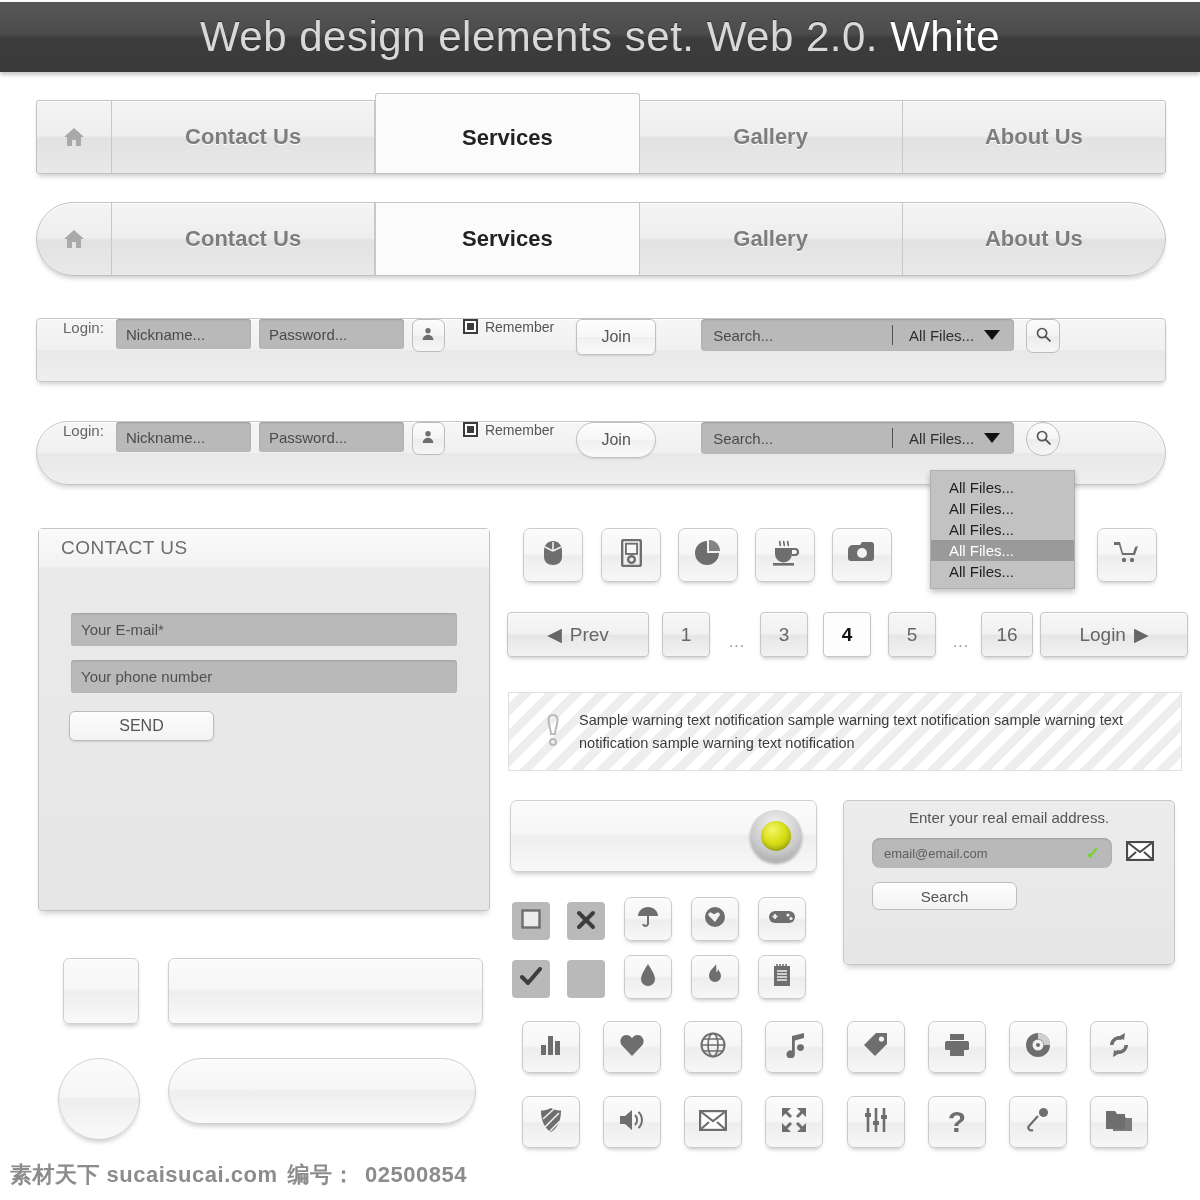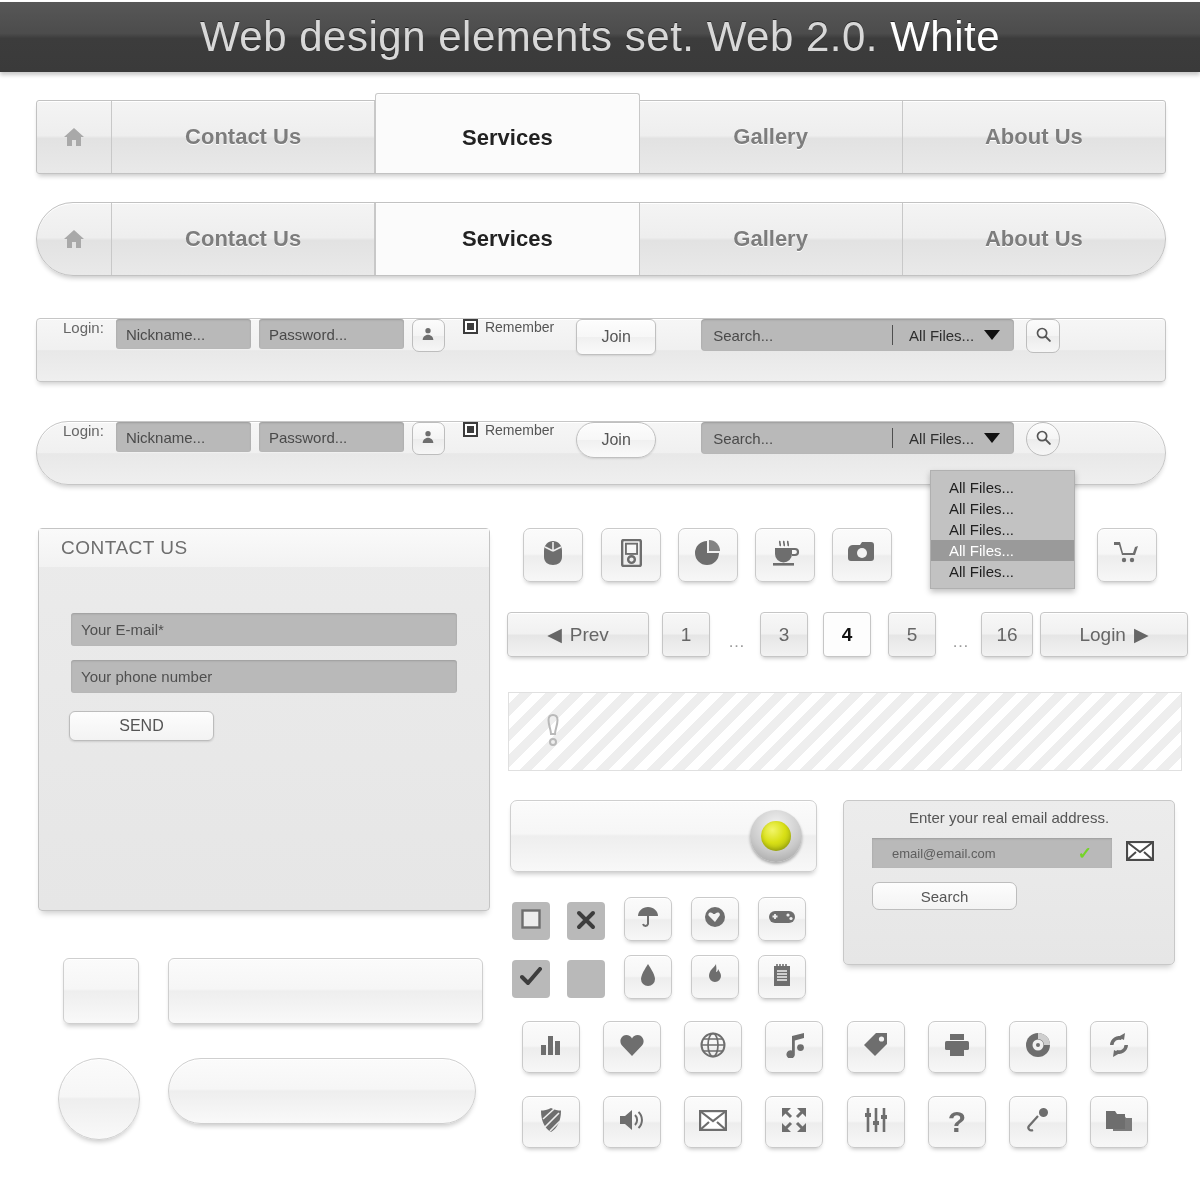--- a/index.html
+++ b/index.html
@@ -191,22 +191,22 @@
   
   .subs {
     position:absolute; left:843px; top:800px; width:332px; height:165px; border-radius:5px;
     background: linear-gradient(to bottom,#ececec,#e6e6e6);
     border:1px solid #c8c8c8;
     box-shadow: 0 5px 6px -3px rgba(0,0,0,0.22);
   }
   .subs-hd { height:32px; background:linear-gradient(to bottom,#fafafa,#f2f2f2);
     display:flex;align-items:center;padding-left:14px;font-size:16px;font-weight:bold;color:#1d1d1d; }
   .subs-sub { text-align:center; font-size:15px; color:#555; margin-top:8px; }
-  .subs-field { background:#b9b9b9; border-radius:0; height:30px; width:240px;
-    display:flex;align-items:center;justify-content:space-between; padding:0 20px;
+  .subs-field { background:#b9b9b9; border-radius:8px; height:30px; width:240px;
+    display:flex;align-items:center;justify-content:space-between; padding:0 12px;
     font-size:13px; color:#5e5e5e; box-shadow: inset 0 1px 2px rgba(0,0,0,0.15); }
   .subs-btn { width:145px; height:28px; margin-left:28px; border-radius:7px;
     background:linear-gradient(to bottom,#fdfdfd,#f3f3f3); border:1px solid #bdbdbd;
     display:flex;align-items:center;justify-content:center;font-size:15px;color:#555; }
 
   
   .footer { position:absolute; left:10px; top:1160px; display:flex; align-items:center; gap:10px;
      font-size:22px; font-weight:bold; color:#8c8c8c; letter-spacing:0.5px; }
 </style>
 </head>
@@ -404,20 +404,21 @@
     <span>▶</span>
   </div>
 
   <div class="warn">
     <span style="margin-left:36px;">
       <svg width="16" height="36" viewBox="0 0 16 36">
           <path fill="none" stroke="#b9b9b9" stroke-width="2" d="M8 3c-3 0-4.5 2-4.5 5 0 6 2.5 9 2.5 14h4c0-5 2.5-8 2.5-14 0-3-1.5-5-4.5-5z"></path>
           <circle cx="8" cy="30" r="3" fill="none" stroke="#b9b9b9" stroke-width="2"></circle>
         </svg>
     </span>
+    <div class="warn-txt">Sample warning text notification sample warning text notification sample warning text notification sample warning text notification</div>
   </div>
 
   <div class="slider">
     <div class="knob">
         <div class="knob-in"></div>
       </div>
   </div>
 
   <div class="subs">
     <div class="subs-sub">Enter your real email address.</div>
@@ -585,14 +586,19 @@
           <path fill="none" stroke="#6e6e6e" stroke-width="2.2" d="M13 9 4 19c-2 2.5 1 5.5 4 4"></path>
         </svg></span>
   </div>
   <div class="ibtn" style="left:1090px;top:1096px;width:58px;height:52px;">
     <span><svg width="28" height="23" viewBox="0 0 28 23">
           <path fill="#6e6e6e" d="M1 2h9l2 3h8v15H1z"></path>
           <path fill="#6e6e6e" d="M8 6h11l2 3h6v13H8z" opacity="0.9"></path>
         </svg></span>
   </div>
 
+  <div class="footer">
+    <span>素材天下 sucaisucai.com</span>
+    <span>编号：</span>
+    <span>02500854</span>
+  </div>
 
 </div>
 
 </body></html>

